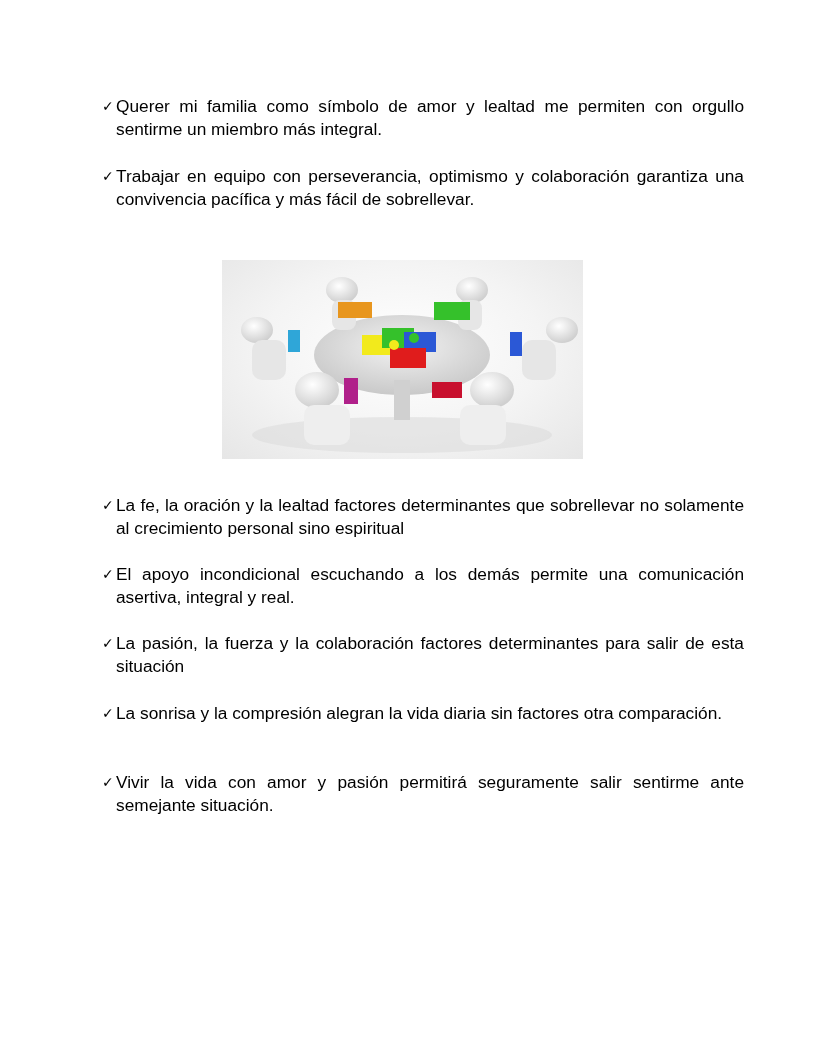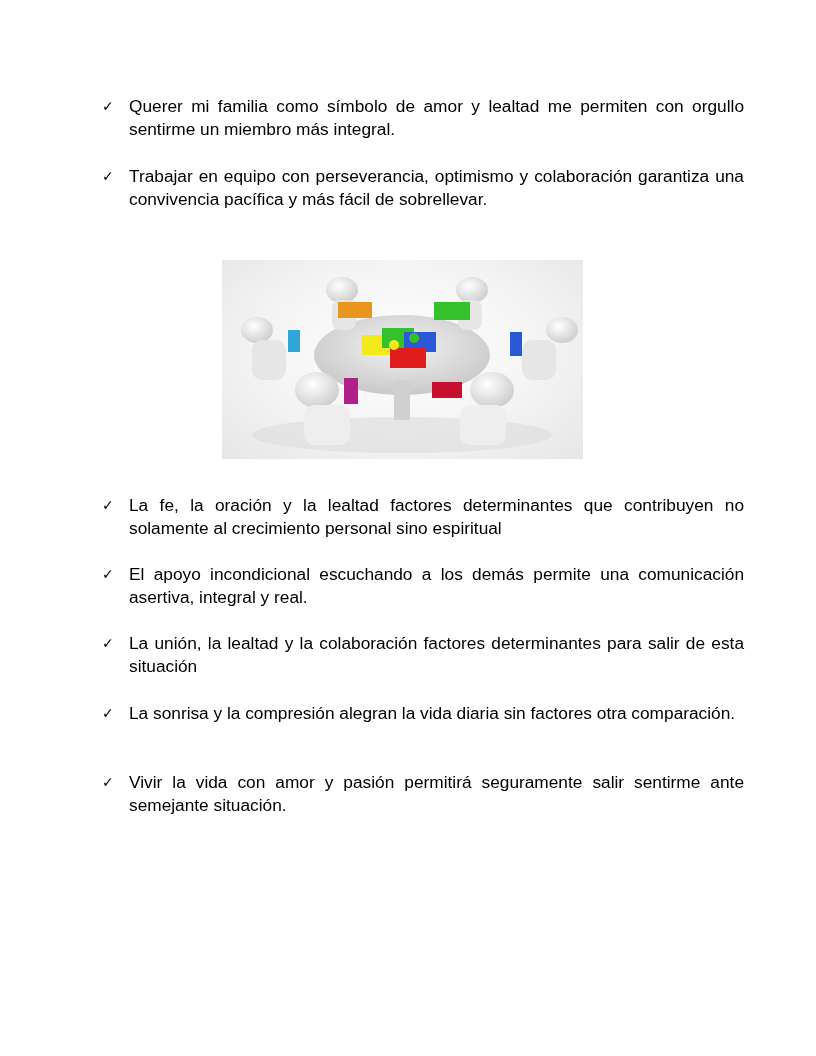--- a/index.html
+++ b/index.html
@@ -1,20 +1,20 @@
 <!DOCTYPE html>
 <html><head>
 <meta charset="utf-8">
 <style>
   html, body { margin:0; padding:0; background:#ffffff; }
   body { width:816px; height:1056px; position:relative; overflow:hidden;
          font-family:"Liberation Sans", sans-serif; color:#000; }
   .item { position:absolute; left:102px; width:642px; font-size:17.3px; line-height:23px; }
   .check { position:absolute; left:0; top:0; width:18px; font-family:"DejaVu Sans", sans-serif; font-size:14px; }
-  .txt { display:block; margin-left:27px; text-align:justify; }
+  .txt { display:block; margin-left:14px; text-align:justify; }
   .figure { position:absolute; left:222px; top:260px; width:361px; height:199px;
             background:radial-gradient(ellipse at 50% 45%, #ffffff 0%, #f4f4f4 55%, #e6e6e6 100%);
             overflow:hidden; }
 </style>
 </head>
 <body>
 
 <div>
 
   <div class="item" style="top:95px;">
@@ -70,31 +70,31 @@
       <rect x="82" y="145" width="46" height="40" rx="10" fill="#eeeeee"></rect>
       <rect x="122" y="118" width="14" height="26" fill="#b0208a"></rect>
       <ellipse cx="270" cy="130" rx="22" ry="18" fill="url(#head)"></ellipse>
       <rect x="238" y="145" width="46" height="40" rx="10" fill="#eeeeee"></rect>
       <rect x="210" y="122" width="30" height="16" fill="#c8102e"></rect>
     </svg>
   </div>
 
   <div class="item" style="top:494px;">
     <span class="check">✓</span>
-    <span class="txt">La fe, la oración y la lealtad factores determinantes que contribuyen no solamente al crecimiento personal sino espiritual</span>
+    <span class="txt">La fe, la oración y la lealtad factores determinantes que sobrellevar no solamente al crecimiento personal sino espiritual</span>
   </div>
 
   <div class="item" style="top:563px;">
     <span class="check">✓</span>
     <span class="txt">El apoyo incondicional escuchando a los demás permite una comunicación asertiva, integral y real.</span>
   </div>
 
   <div class="item" style="top:632px;">
     <span class="check">✓</span>
-    <span class="txt">La unión, la lealtad y la colaboración factores determinantes para salir de esta situación</span>
+    <span class="txt">La pasión, la fuerza y la colaboración factores determinantes para salir de esta situación</span>
   </div>
 
   <div class="item" style="top:702px;">
     <span class="check">✓</span>
     <span class="txt">La sonrisa y la compresión alegran la vida diaria sin factores otra comparación.</span>
   </div>
 
   <div class="item" style="top:771px;">
     <span class="check">✓</span>
     <span class="txt">Vivir la vida con amor y pasión permitirá seguramente salir sentirme ante semejante situación.</span>

